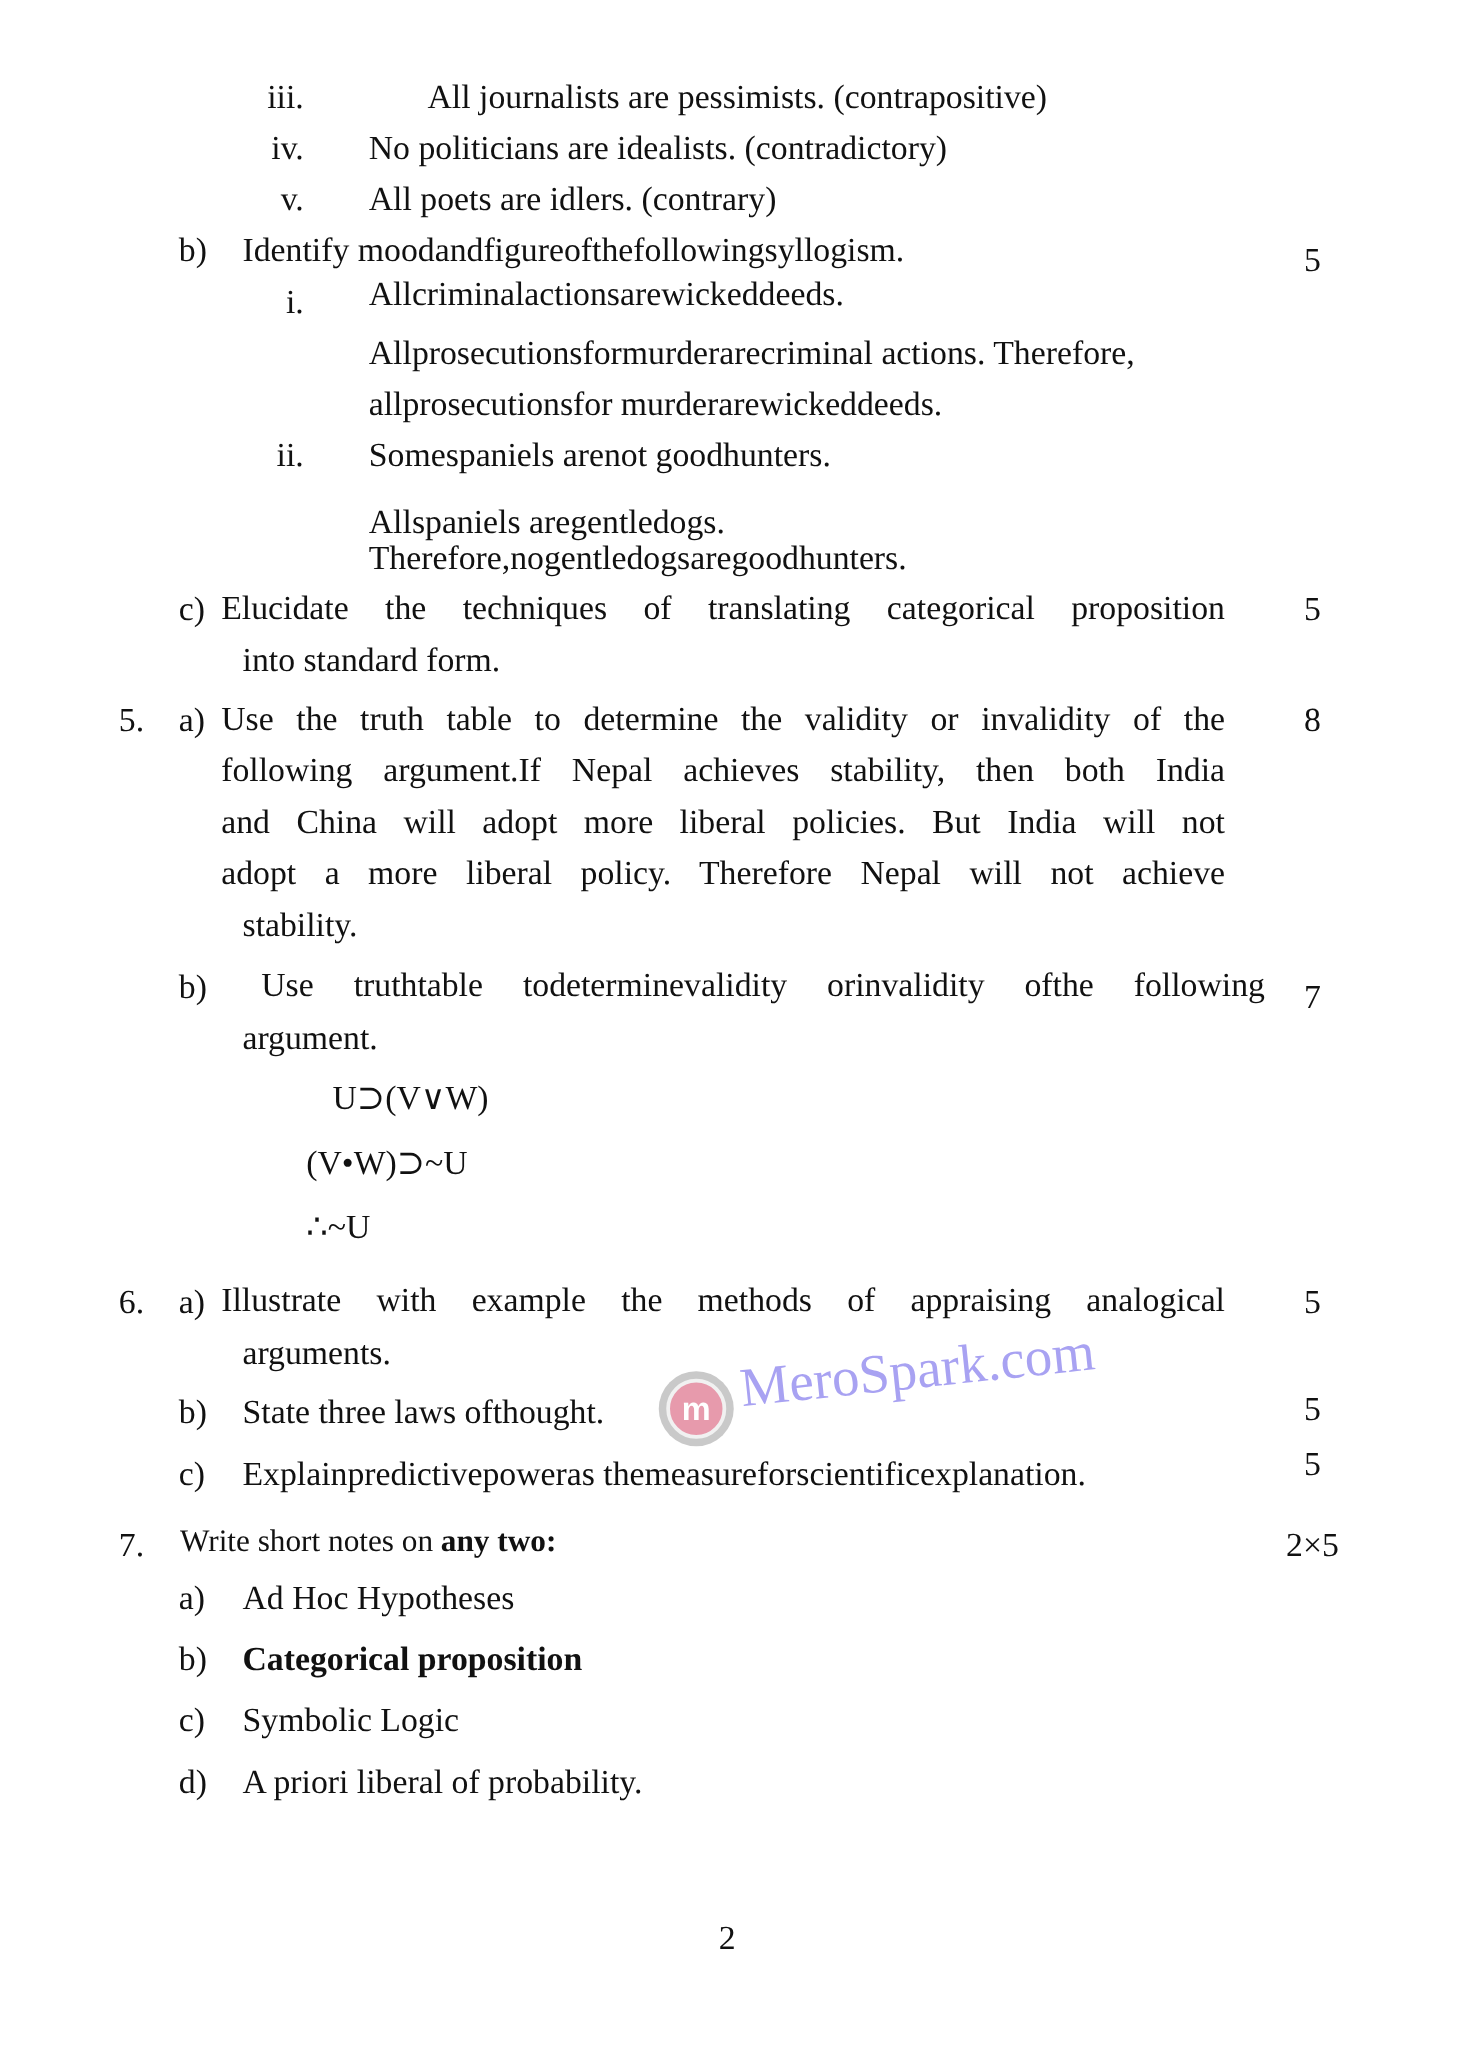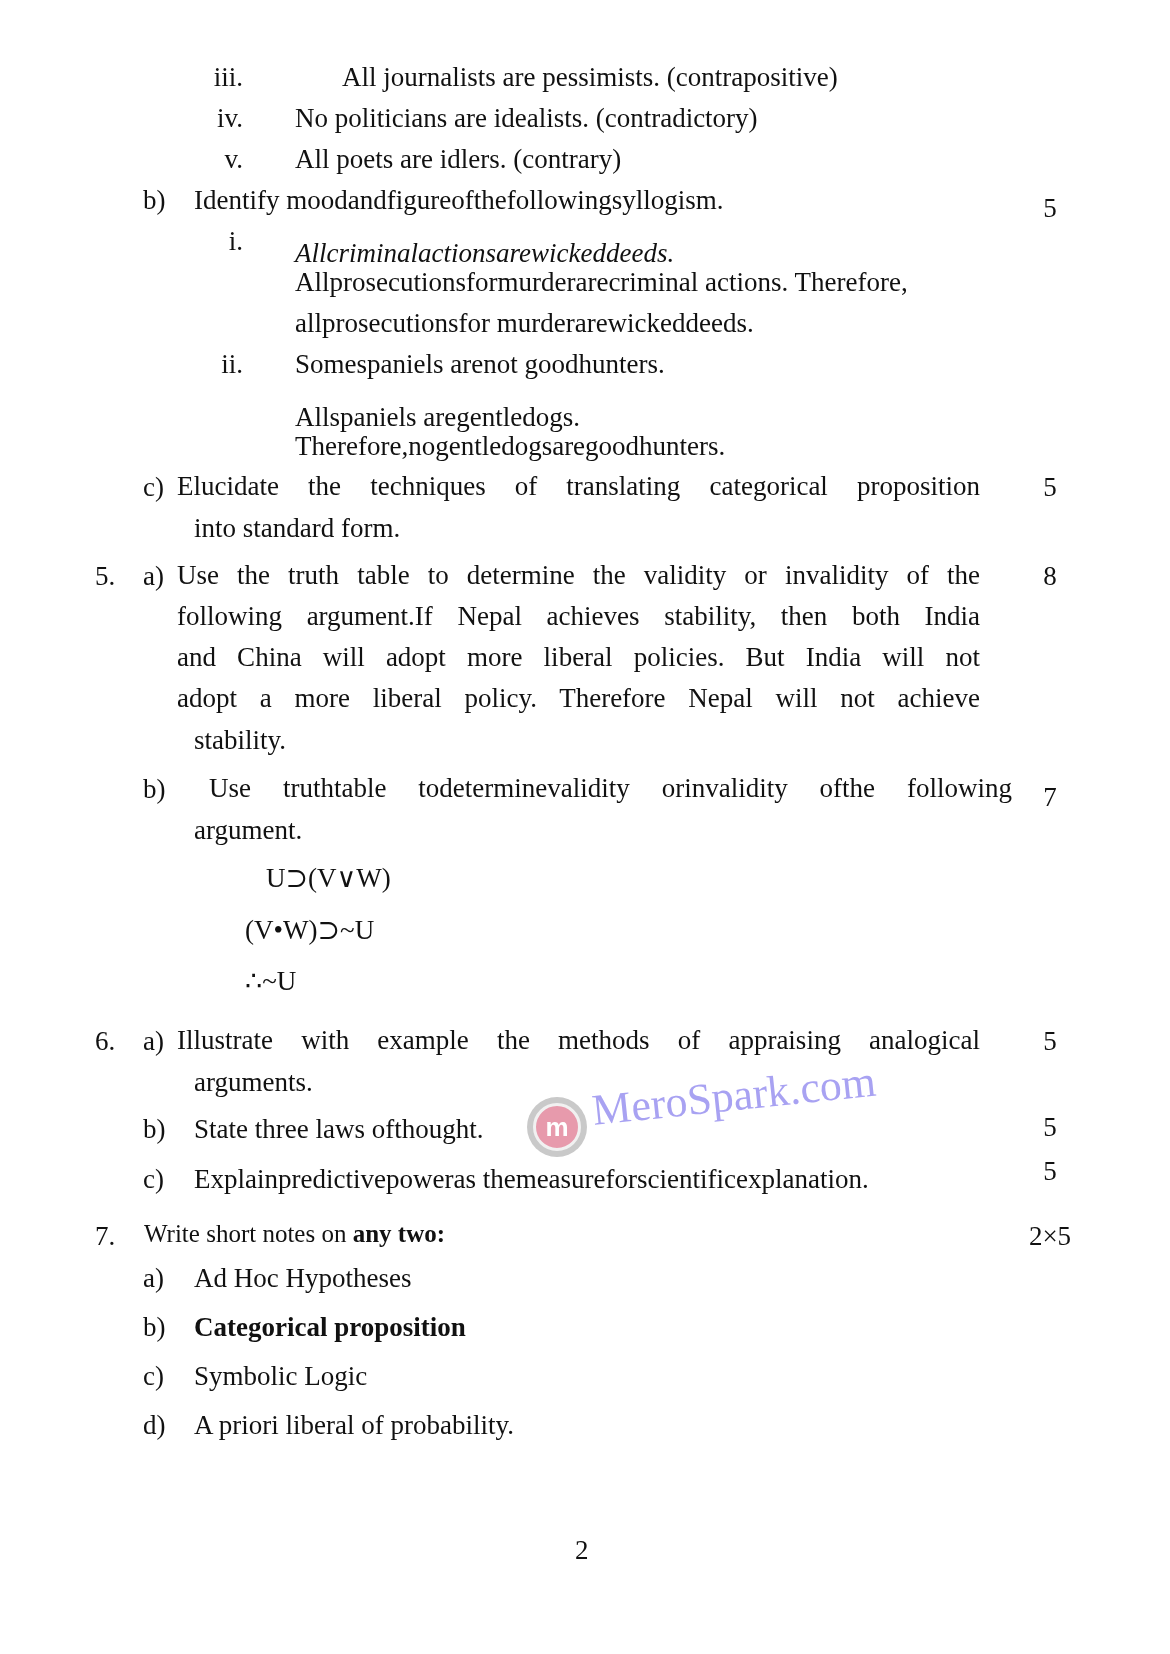--- a/index.html
+++ b/index.html
@@ -41,21 +41,21 @@
   <span class="roman" style="left:183px; top:143px;">v.</span>
   <span class="line" style="left:295px; top:143px;">All poets are idlers. (contrary)</span>
 </div>
 
 <div>
   <span class="sub" style="top:184px;">b)</span>
   <span class="line" style="left:194px; top:184px;">Identify moodandfigureofthefollowingsyllogism.</span>
   <span class="marks" style="top:192px;">5</span>
 
   <span class="roman" style="left:183px; top:225px;">i.</span>
-  <span class="line" style="left:295px; top:237px;font-style:italic;">Allcriminalactionsarewickeddeeds.</span>
+  <span class="line" style="left:295px; top:219px;">Allcriminalactionsarewickeddeeds.</span>
   <span class="line" style="left:295px; top:266px;">Allprosecutionsformurderarecriminal actions. Therefore,</span>
   <span class="line" style="left:295px; top:307px;">allprosecutionsfor murderarewickeddeeds.</span>
 
   <span class="roman" style="left:183px; top:348px;">ii.</span>
   <span class="line" style="left:295px; top:348px;">Somespaniels arenot goodhunters.</span>
   <span class="line" style="left:295px; top:389px;margin-top:12px;">Allspaniels aregentledogs.</span>
   <span class="line" style="left:295px; top:430px;">Therefore,nogentledogsaregoodhunters.</span>
 </div>
 
 <div>

